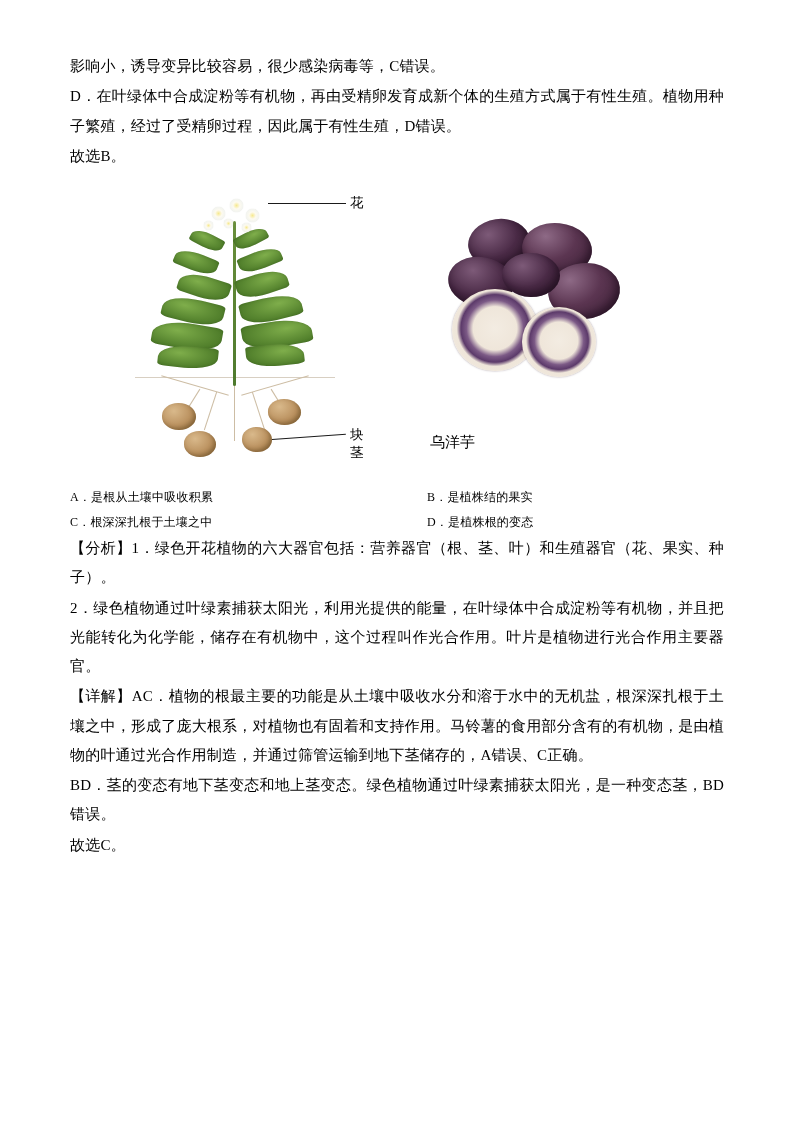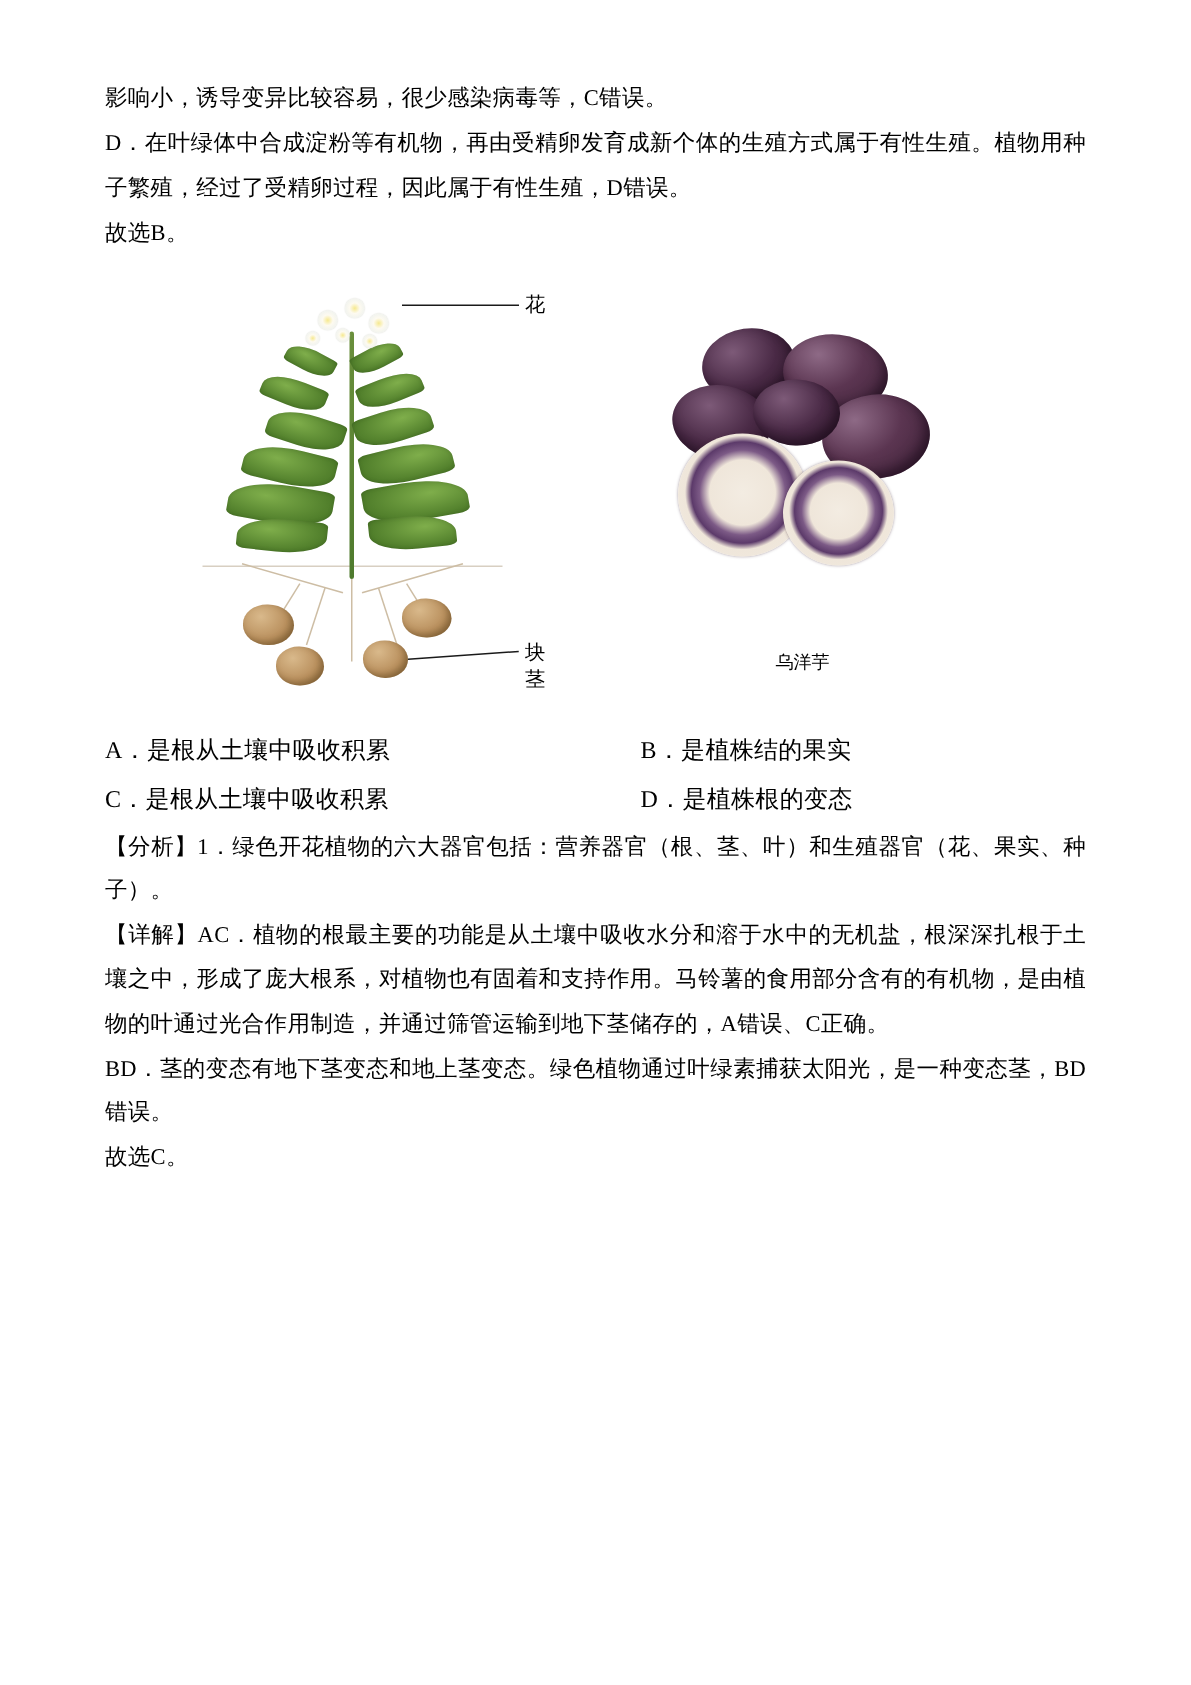--- a/index.html
+++ b/index.html
@@ -29,21 +29,21 @@
     text-align: justify;
     margin: 0 0 1px 0;
     letter-spacing: 0.2px;
   }
   .q-num {
     margin-top: 6px;
   }
   .options {
     display: flex;
     width: 100%;
-    font-size: 16px;
+    font-size: 12px;
     line-height: 2.05;
     letter-spacing: 0.2px;
   }
   .opt-col {
     width: 50%;
     box-sizing: border-box;
   }
   .opt-col.left { padding-left: 0px; }
   .opt-col.right { padding-left: 30px; }
 
@@ -143,22 +143,22 @@
         #efe6da 63%,
         #f0e8dd 76%,
         #6a4574 84%,
         #d9cbc0 93%,
         #b29f93 100%);
     box-shadow: 0 0 2px rgba(70,45,60,0.5);
   }
   .caption {
     position: absolute;
     width: 100%;
-    text-align: center;
-    font-size: 12px;
+    text-align: left;
+    font-size: 15px;
     top: 222px;
   }
 </style>
 </head>
 <body>
 
 <div class="page">
 
   <p class="para">影响小，诱导变异比较容易，很少感染病毒等，C错误。</p>
   <p class="para">D．在叶绿体中合成淀粉等有机物，再由受精卵发育成新个体的生殖方式属于有性生殖。植物用种子繁殖，经过了受精卵过程，因此属于有性生殖，D错误。</p>
@@ -223,23 +223,24 @@
       <div class="caption">乌洋芋</div>
     </div>
 
   </div>
 
   <div class="options">
     <div class="opt-col left">A．是根从土壤中吸收积累</div>
     <div class="opt-col right">B．是植株结的果实</div>
   </div>
   <div class="options">
-    <div class="opt-col left">C．是根从土壤中吸收积累</div>
+    <div class="opt-col left">C．根深深扎根于土壤之中</div>
     <div class="opt-col right">D．是植株根的变态</div>
   </div>
 
   <p class="para">【分析】1．绿色开花植物的六大器官包括：营养器官（根、茎、叶）和生殖器官（花、果实、种子）。</p>
+  <p class="para">2．绿色植物通过叶绿素捕获太阳光，利用光提供的能量，在叶绿体中合成淀粉等有机物，并且把光能转化为化学能，储存在有机物中，这个过程叫作光合作用。叶片是植物进行光合作用主要器官。</p>
   <p class="para">【详解】AC．植物的根最主要的功能是从土壤中吸收水分和溶于水中的无机盐，根深深扎根于土壤之中，形成了庞大根系，对植物也有固着和支持作用。马铃薯的食用部分含有的有机物，是由植物的叶通过光合作用制造，并通过筛管运输到地下茎储存的，A错误、C正确。</p>
   <p class="para">BD．茎的变态有地下茎变态和地上茎变态。绿色植物通过叶绿素捕获太阳光，是一种变态茎，BD错误。</p>
   <p class="para">故选C。</p>
 
 
 </div>
 
 </body></html>

